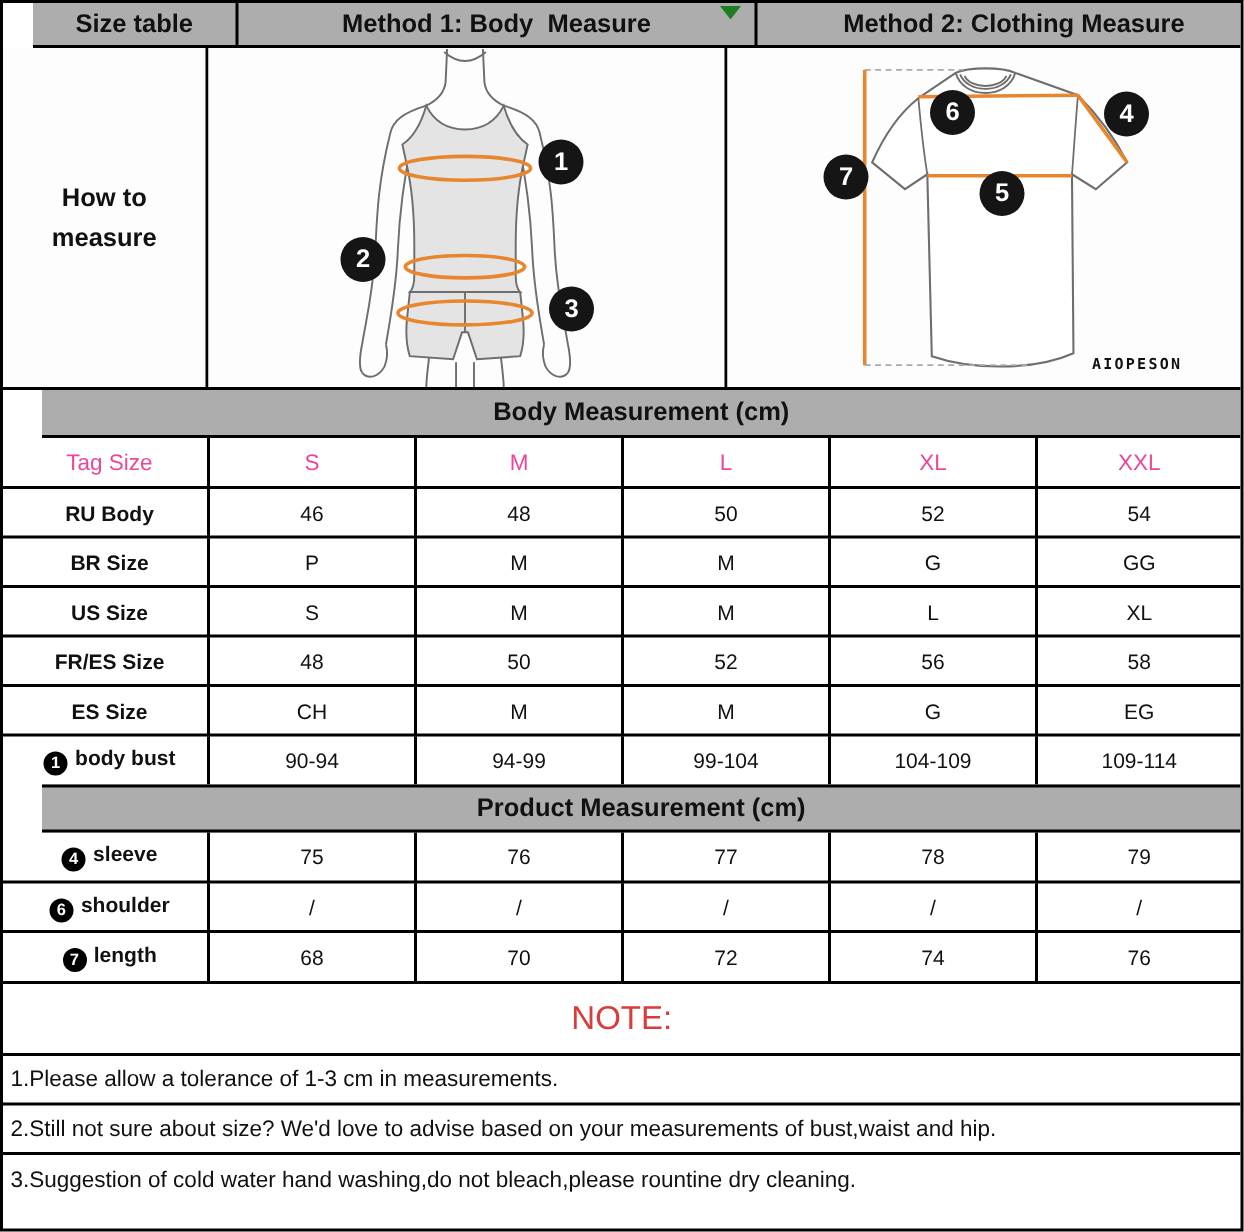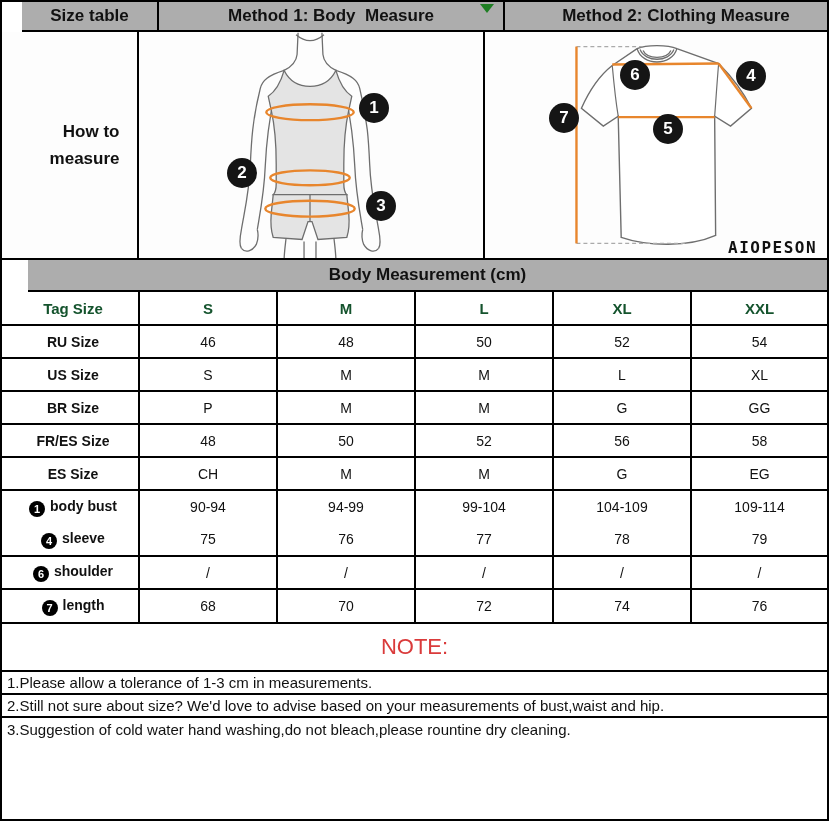--- a/index.html
+++ b/index.html
@@ -13,45 +13,45 @@
     color: #111;
   }
   
   .r-top { display: grid; grid-template-columns: 137px 346px 342px; height: 30px; border-bottom: 2px solid #000; background:#adadad;margin-left:20px; }
   .r-top .cell { display:flex; align-items:center; justify-content:center; font-weight:bold; font-size:17px; border-right:2px solid #000; white-space:pre; }
   .r-top .cell:last-child { border-right:none; }
   
   .r-illus { display: grid; grid-template-columns: 137px 346px 342px; height: 228px; border-bottom: 2px solid #000; }
   .r-illus .cell { position: relative; border-right: 2px solid #000; background:#fdfdfd; overflow:hidden; }
   .r-illus .cell:last-child { border-right:none; }
-  .howto { display:flex; align-items:center; justify-content:center; text-align:right; font-weight:bold; font-size:17px; line-height:1.6; }
+  .howto { display:flex; align-items:center; justify-content:center; text-align:center; font-weight:bold; font-size:17px; line-height:1.6; }
   .howto span { width: 100px; }
   .badge {
     position:absolute; width:30px; height:30px; border-radius:50%;
     background:#151515; color:#fff; font-weight:bold; font-size:17px;
     display:flex; align-items:center; justify-content:center;
   }
-  .brand { position:absolute; left:243px; top:206px; font-family:"DejaVu Sans Mono", monospace; font-size:16px; font-weight:bold; letter-spacing:1.5px; color:#111; }
+  .brand { position:absolute; left:243px; top:206px; font-family:"DejaVu Sans Mono", monospace; font-size:10px; font-weight:bold; letter-spacing:1.5px; color:#111; }
   .green-corner { position:absolute; left:478px; top:2px; width:0; height:0;
     border-left:7px solid transparent; border-right:7px solid transparent; border-top:9px solid #1e7e23; }
   
   .band { height:32px; background:#adadad; border-bottom:2px solid #000; display:flex; align-items:center; justify-content:center; font-weight:bold; font-size:17px;margin-left:26px; }
   
   table.tbl { width:825px; border-collapse:collapse; border-style:hidden; table-layout:fixed; }
   table.tbl td { border:2px solid #000; font-size:14px; text-align:center; vertical-align:middle; }
   table.tbl tr { height:33px; }
   td.lbl { text-align:left; padding-left:6px; font-weight:bold; font-size:15px; }
-  tr.tagrow td { color:#14532d; font-weight:bold; font-size:15px; }
+  tr.tagrow td { color:#ec4899; font-weight:normal; font-size:15px; }
   .after-tbl { border-top:2px solid #000; }
   .mbadge { display:inline-flex; width:16px; height:16px; border-radius:50%; background:#000; color:#fff;
     font-size:11px; font-weight:bold; align-items:center; justify-content:center; margin-right:5px; vertical-align:-2px; }
   .mbadge:empty { display:none; }
   
   .note-title { height:50px; border-bottom:2px solid #000; display:flex; align-items:center; justify-content:center; color:#da3b3b; font-size:22px; }
-  .note-row { height:23px; border-bottom:2px solid #000; display:flex; align-items:center; padding-left:5px; font-size:15px; }
+  .note-row { height:33px; border-bottom:2px solid #000; display:flex; align-items:center; padding-left:5px; font-size:15px; }
   .note-row:last-child { border-bottom:none; }
   
   svg { display:block; }
 </style>
 </head>
 <body>
 
 <div class="sheet">
 
   <div class="r-top">
@@ -152,42 +152,42 @@
     <tbody>
         <tr class="tagrow">
       <td class="lbl">Tag Size</td>
       <td>S</td>
       <td>M</td>
       <td>L</td>
       <td>XL</td>
       <td>XXL</td>
     </tr>
     <tr>
-      <td class="lbl"><span>RU Size</span></td>
+      <td class="lbl"><span>RU Body</span></td>
       <td>46</td>
       <td>48</td>
       <td>50</td>
       <td>52</td>
       <td>54</td>
     </tr>
     <tr>
+      <td class="lbl"><span>BR Size</span></td>
+      <td>P</td>
+      <td>M</td>
+      <td>M</td>
+      <td>G</td>
+      <td>GG</td>
+    </tr>
+    <tr>
       <td class="lbl"><span>US Size</span></td>
       <td>S</td>
       <td>M</td>
       <td>M</td>
       <td>L</td>
       <td>XL</td>
-    </tr>
-    <tr>
-      <td class="lbl"><span>BR Size</span></td>
-      <td>P</td>
-      <td>M</td>
-      <td>M</td>
-      <td>G</td>
-      <td>GG</td>
     </tr>
     <tr>
       <td class="lbl"><span>FR/ES Size</span></td>
       <td>48</td>
       <td>50</td>
       <td>52</td>
       <td>56</td>
       <td>58</td>
     </tr>
     <tr>
@@ -202,20 +202,21 @@
       <td class="lbl"><span class="mbadge">1</span><span>body bust</span></td>
       <td>90-94</td>
       <td>94-99</td>
       <td>99-104</td>
       <td>104-109</td>
       <td>109-114</td>
     </tr>
   </tbody>
     </table>
 
+  <div class="band after-tbl">Product Measurement (cm)</div>
 
   <table class="tbl">
     <colgroup>
         <col style="width:137px">
         <col style="width:138px">
         <col style="width:138px">
         <col style="width:138px">
         <col style="width:138px">
         <col style="width:136px">
       </colgroup>

